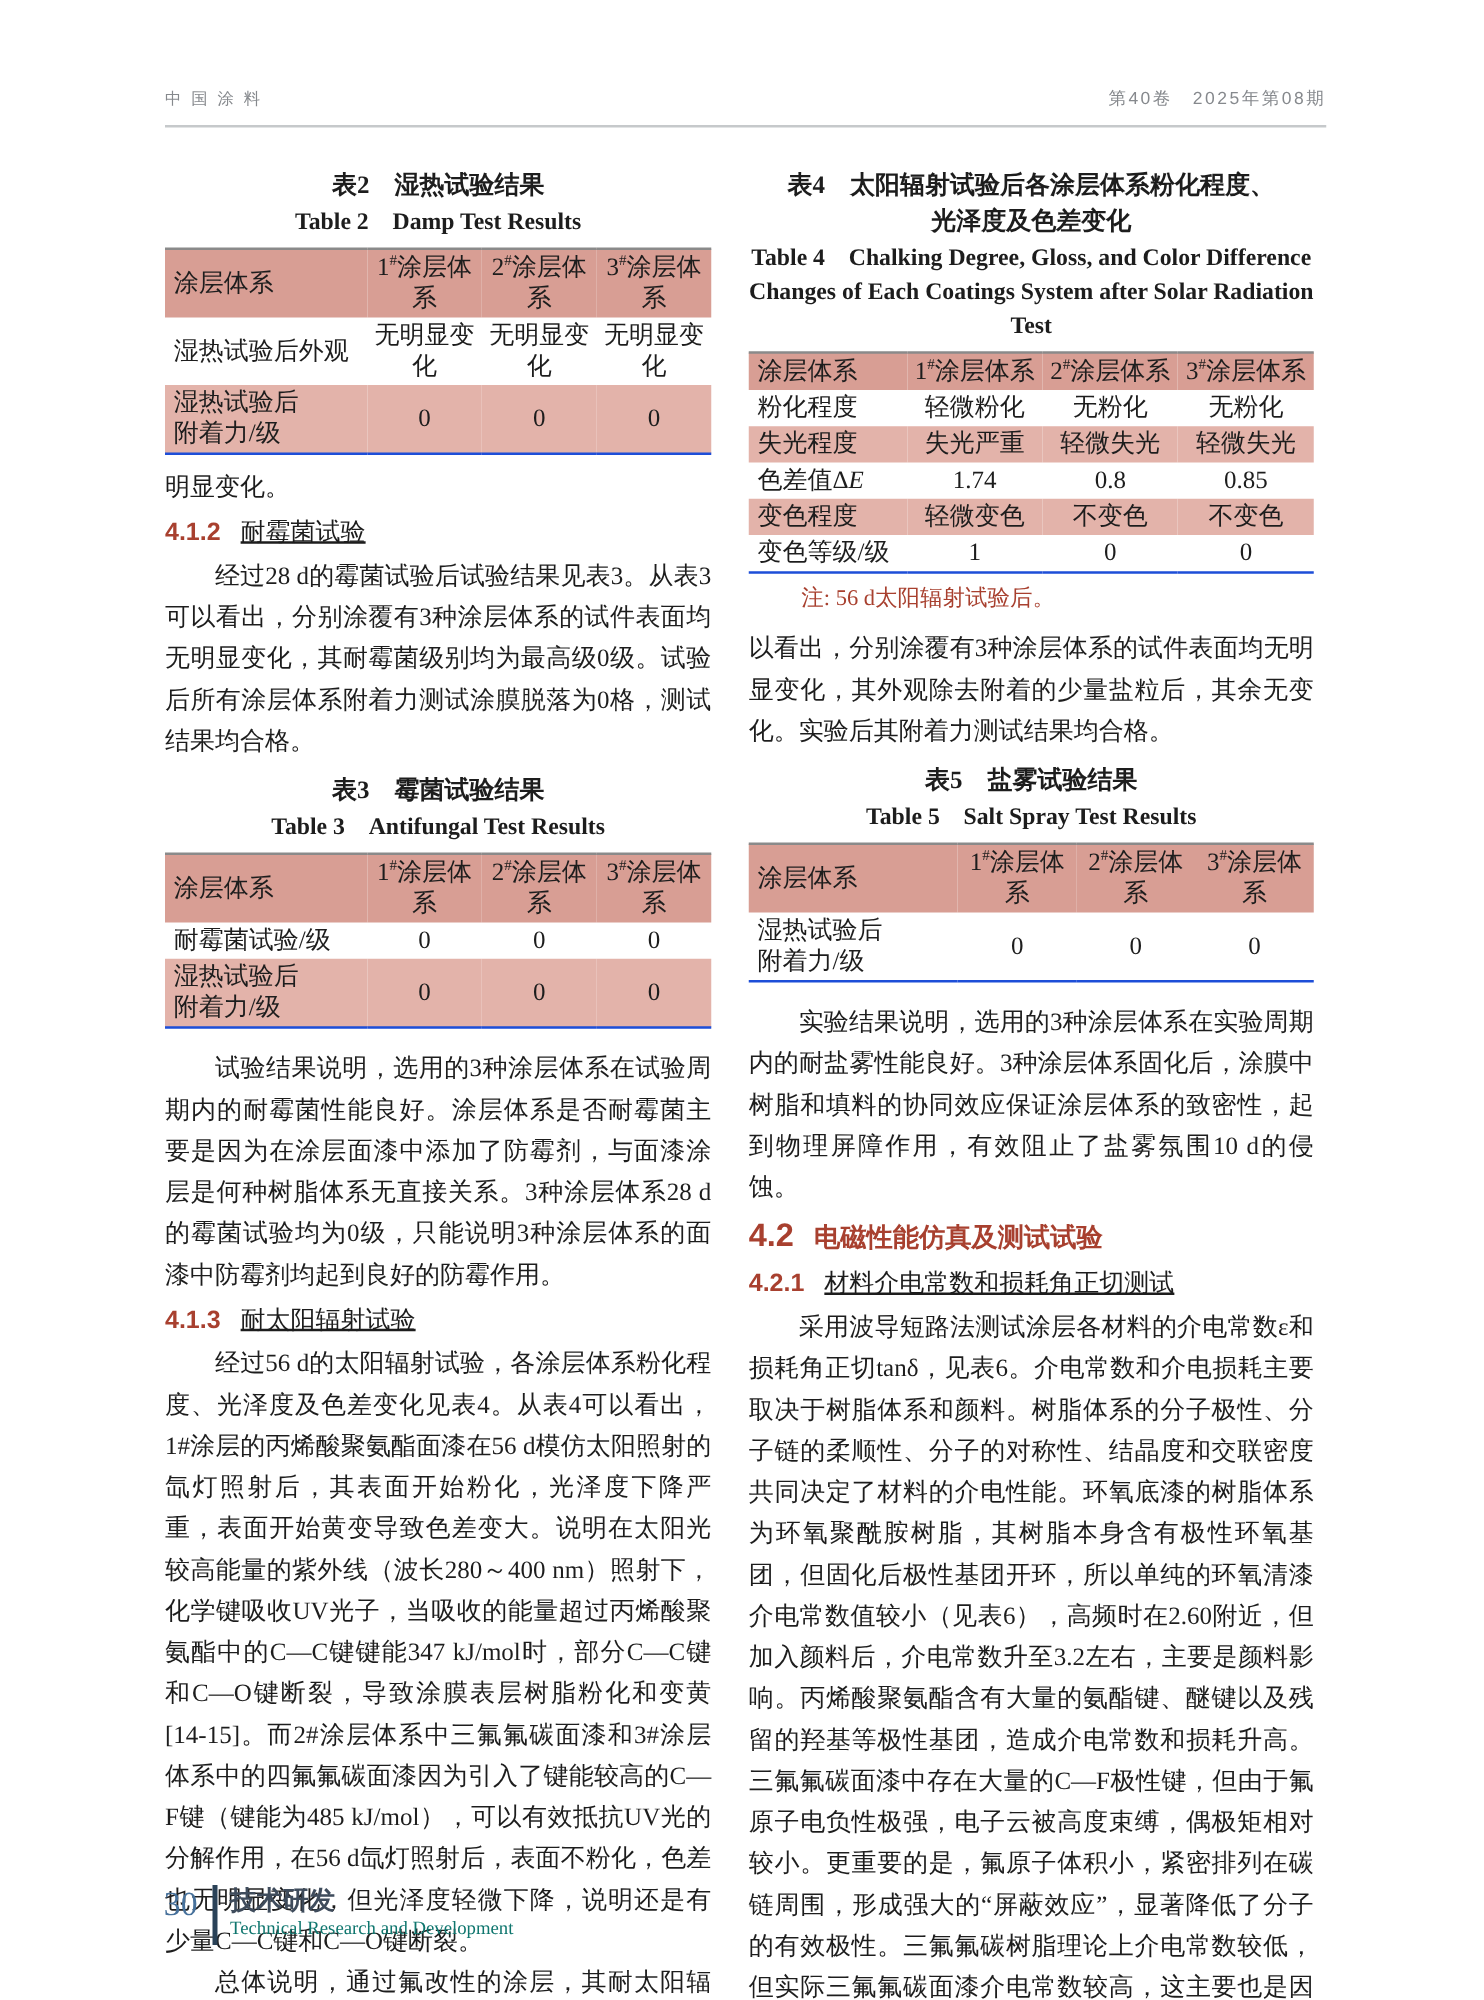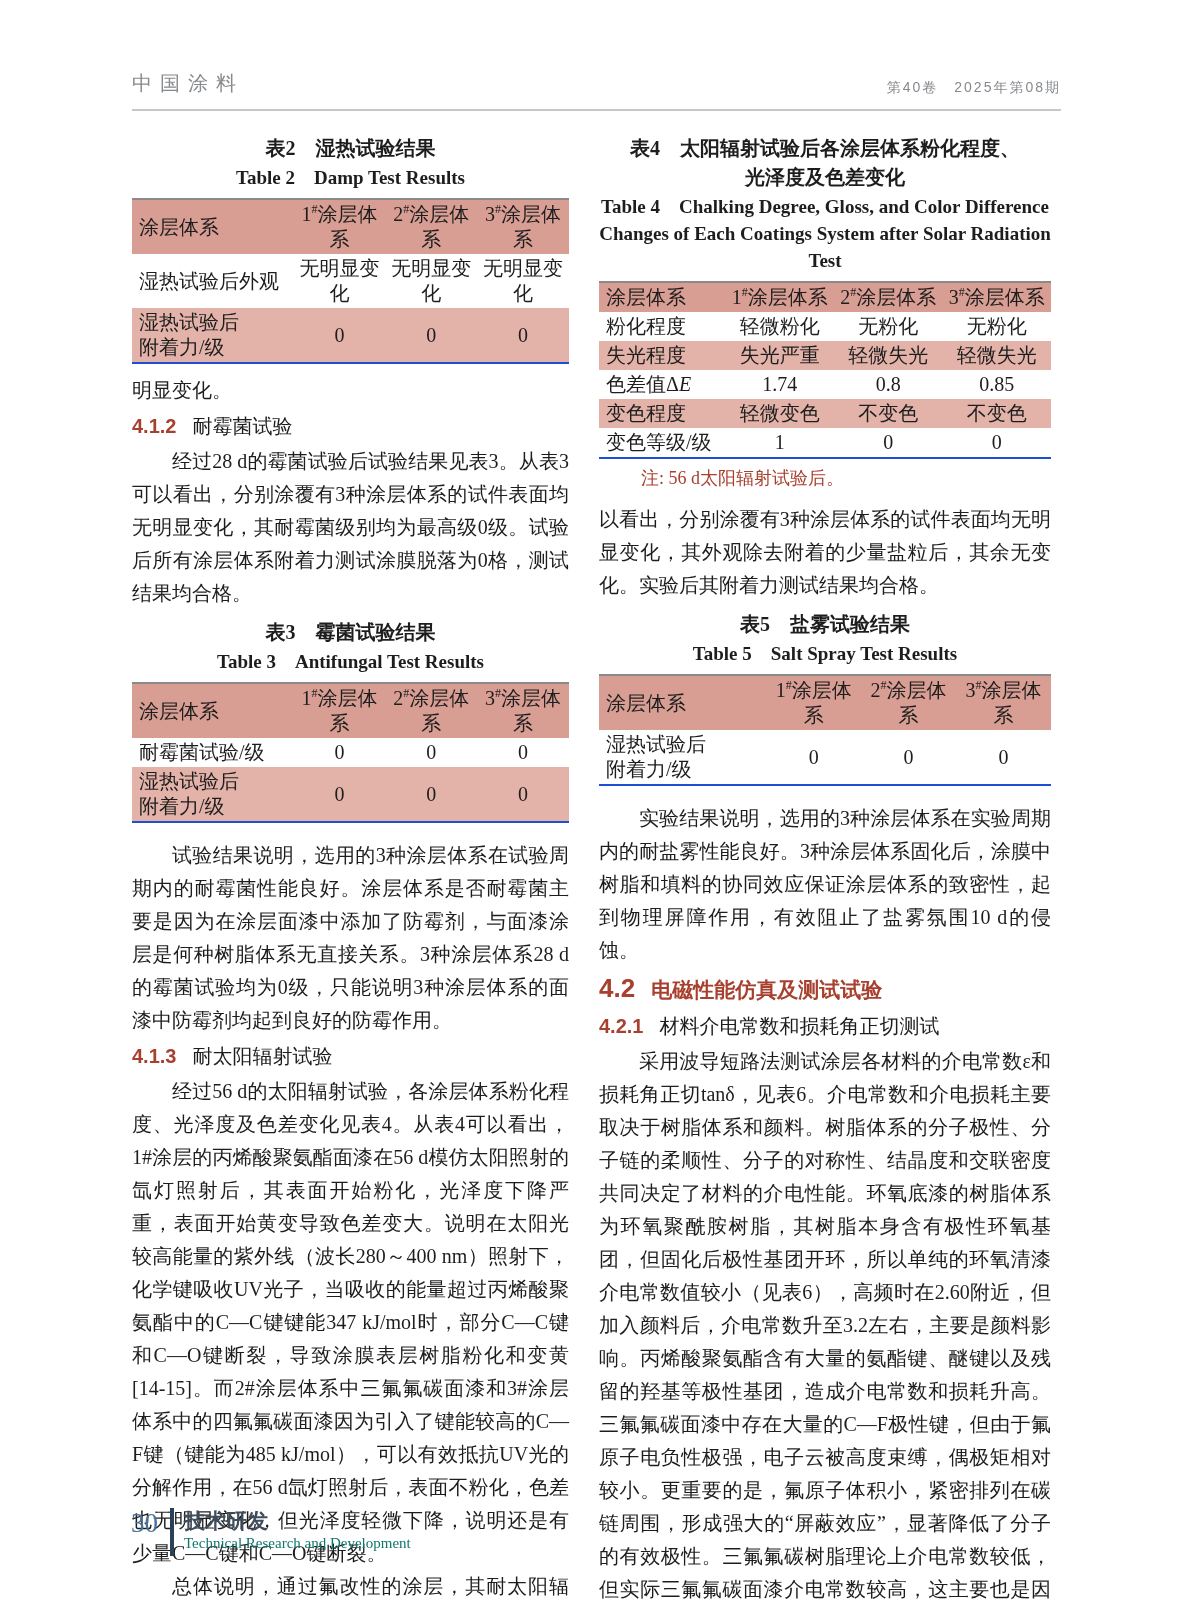--- a/index.html
+++ b/index.html
@@ -8,37 +8,37 @@
     font-family:"Liberation Serif","DejaVu Serif",serif; color:#1d1d1d;
     overflow:hidden;
   }
   
   .pg-header {
     position:absolute; top:70px; left:132px; right:126px;
     display:flex; justify-content:space-between; align-items:flex-end;
     padding-bottom:12px; border-bottom:2px solid #c6c9cb;
     color:#86898d; font-family:"Liberation Sans","DejaVu Sans",sans-serif;
   }
-  .journal-name { font-size:20px; letter-spacing:8px; }
+  .journal-name { font-size:13px; letter-spacing:8px; }
   .issue-info   { font-size:14px; letter-spacing:2px; }
 
   
   .columns { position:absolute; top:126px; left:132px; display:flex; gap:30px; }
   .col-left  { width:437px; }
   .col-right { width:452px; }
 
   
   p.body { margin:0; font-size:20px; line-height:33px; text-align:justify; text-indent:2em; }
   p.body.noindent { text-indent:0; }
   h3.sub { margin:3px 0 2px; font-size:20px; font-weight:normal; line-height:33px; }
   .hnum { font-family:"Liberation Sans","DejaVu Sans",sans-serif; font-weight:bold;
           color:#a8402f; margin-right:16px; }
   h3.sec { margin:4px 0 2px; font-size:21px; line-height:34px; }
   h3.sec .hnum { font-size:26px; }
-  .htitle { color:#1d1d1d; }
+  .htitle { color:#1d1d1d;text-decoration:underline; }
   .htitle-red { color:#a8402f; font-weight:bold;
                 font-family:"Liberation Sans","DejaVu Sans",sans-serif; }
 
   
   .caption-zh { text-align:center; font-weight:bold; font-size:20px; line-height:29px;
                 margin-top:8px; white-space:pre-line; }
   .caption-en { text-align:center; font-weight:bold; font-size:19px; line-height:27px;
                 margin:1px 0 7px; }
   table { width:100%; border-collapse:collapse;
           border-top:2px solid #8a8a8a; border-bottom:2px solid #1d4ed8;

